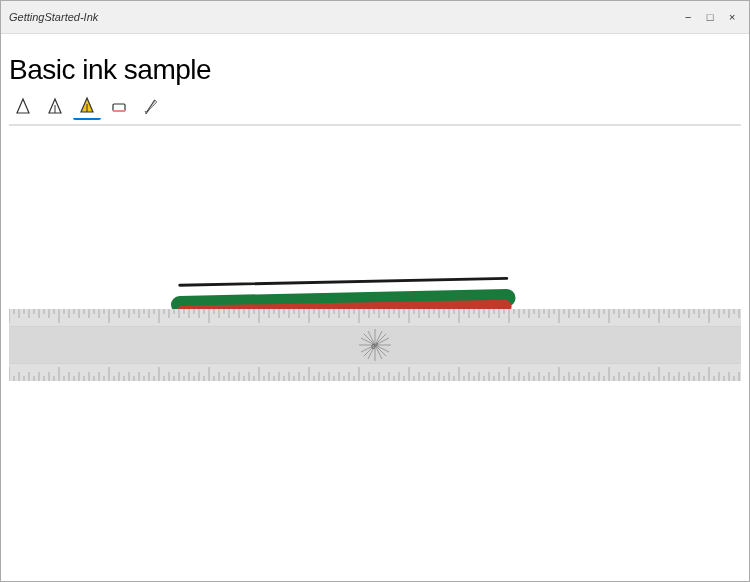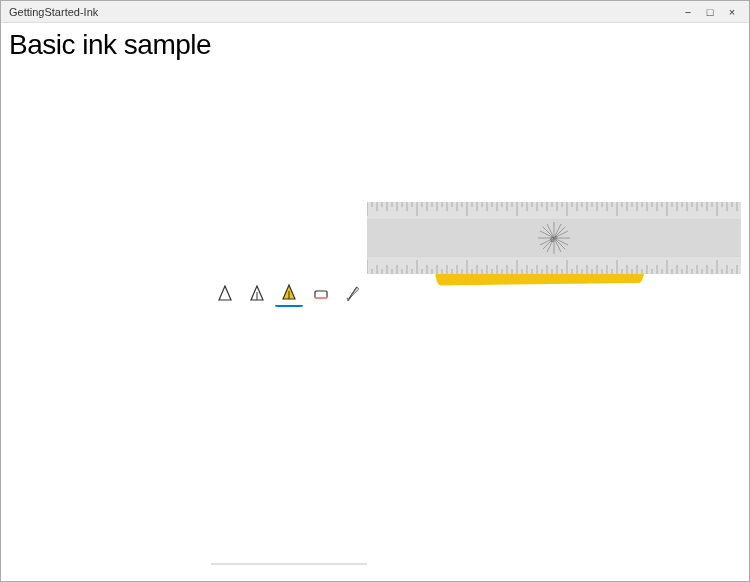--- a/index.html
+++ b/index.html
@@ -15,28 +15,29 @@
     .window {
       width: 750px;
       height: 582px;
       background: #ffffff;
       display: flex;
       flex-direction: column;
       border: 1px solid #aaa;
     }
 
     .title-bar {
-      height: 22px;
+      height: 33px;
       background: #f0f0f0;
       display: flex;
       align-items: center;
       justify-content: space-between;
       padding: 0 8px;
       border-bottom: 1px solid #ddd;
       flex-shrink: 0;
+      font-style: italic;
     }
 
     .title-bar-text {
       font-size: 11px;
       color: #333;
     }
 
     .title-bar-controls {
       display: flex;
       gap: 4px;
@@ -50,22 +51,22 @@
       align-items: center;
       justify-content: center;
       cursor: pointer;
       color: #333;
     }
 
     .content-area {
       flex: 1;
       background: #ffffff;
       display: flex;
-      flex-direction: row;
-      padding: 4px 8px 8px 8px;
+      flex-direction: column;
+      padding: 18px 8px 8px 8px;
     }
 
     .page-title {
       font-size: 28px;
       font-weight: 300;
       color: #000;
       margin-bottom: 6px;
       margin-top: 2px;
       letter-spacing: -0.5px;
     }

